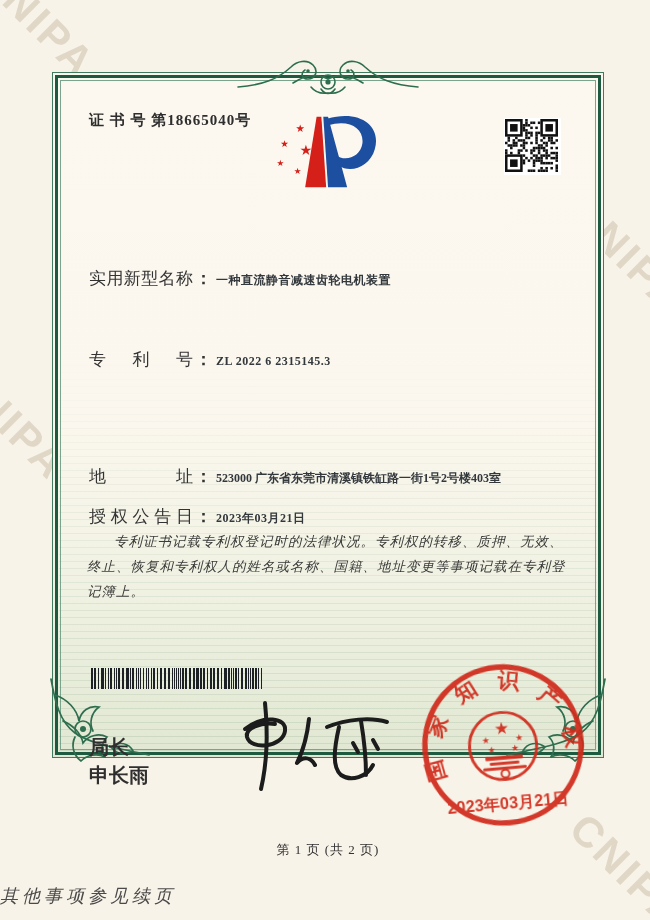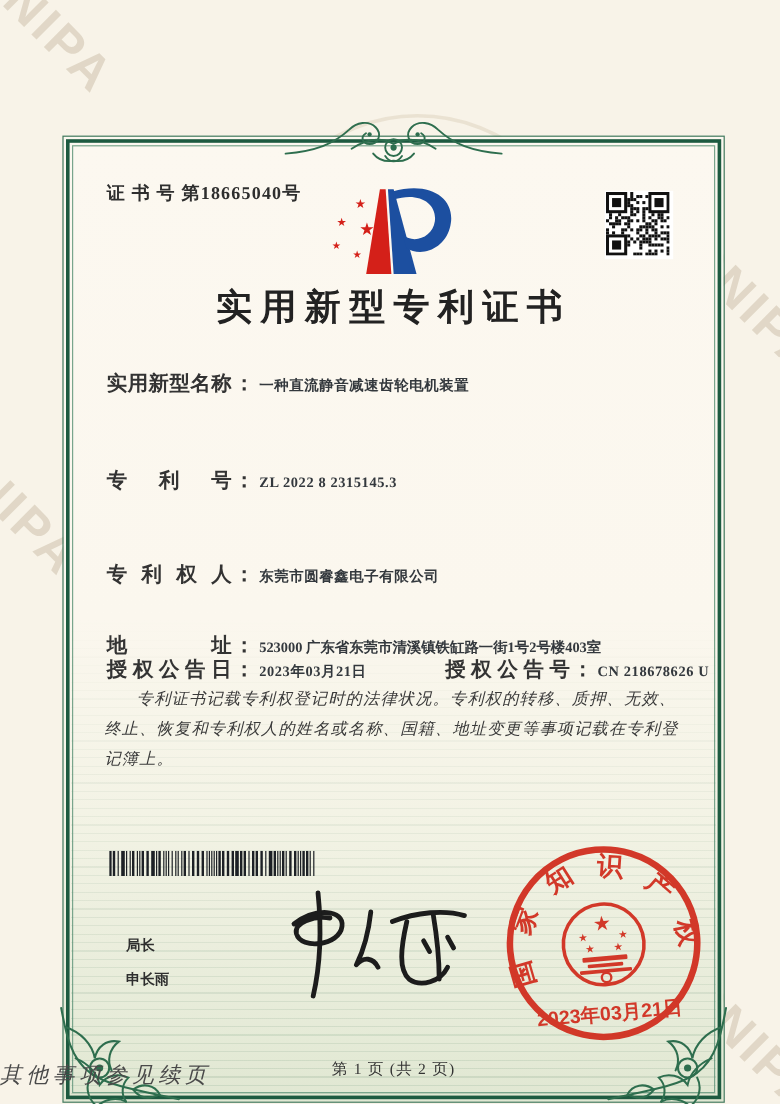--- a/index.html
+++ b/index.html
@@ -26,26 +26,25 @@
   .wm4{left:362px;top:668px;color:rgba(186,172,144,0.30);}
   .wm5{left:556px;top:848px;}
   .wm-circle{
     position:absolute;z-index:1;left:205px;top:95px;width:280px;height:280px;
     border:3px solid rgba(208,196,168,0.35);border-radius:50%;
     pointer-events:none;
   }
 
   
   .frame{
-    position:absolute;left:52px;top:72px;width:552px;height:806px;
+    position:absolute;left:52px;top:72px;width:552px;height:686px;
     z-index:2;
     border:1px solid #417a5e;
     background:linear-gradient(180deg,#fcf8f0 0%,#fbf7ee 50%,#f3f3e5 70%,#e6ebd8 92%,#e0e7d2 100%);
     box-sizing:border-box;
-    margin-top:41px;
   }
   .frame-mid{
     position:absolute;inset:2px;border:3px solid #1d5a40;box-sizing:border-box;
   }
   .frame-inner{
     position:absolute;inset:2px;border:1px solid #79a58c;box-sizing:border-box;
   }
   .guilloche{
     position:absolute;left:6px;right:6px;bottom:6px;height:400px;
     background:repeating-linear-gradient(0deg,rgba(96,140,110,0.16) 0 1px,rgba(0,0,0,0) 1px 7px);
@@ -67,41 +66,41 @@
   }
   .logo{position:absolute;left:214px;top:38px;width:124px;height:84px;}
   .qr{position:absolute;left:451px;top:45px;width:55px;height:55px;background:#fff;padding:1px;}
   .title{
     position:absolute;left:0;right:0;top:122px;text-align:center;
     font-size:30px;font-weight:bold;color:#222;letter-spacing:7px;
   }
 
   .field-row{position:absolute;left:36px;right:24px;height:24px;white-space:nowrap;}
   .f-label{
-    display:inline-block;width:104px;font-size:17px;font-weight:bold;color:#333;
+    display:inline-block;width:104px;font-size:17px;font-weight:normal;color:#333;
     text-align:justify;text-align-last:justify;text-justify:inter-character;
     vertical-align:baseline;
   }
   .f-colon{font-size:17px;font-weight:bold;color:#333;margin:0 4px 0 2px;}
   .f-value{font-size:12px;font-weight:bold;color:#33383d;letter-spacing:0.5px;}
   .pair2{position:absolute;left:282px;top:0;}
 
   .legal{
     position:absolute;left:34px;top:456px;width:482px;
     font-size:13.5px;line-height:25px;color:#3a3a3a;
     font-style:italic;letter-spacing:1px;
   }
   .legal p{margin:0 0 6px 0;text-indent:2em;}
 
   .barcode{position:absolute;left:38px;top:595px;width:176px;height:21px;}
 
   .signer{
-    position:absolute;left:52px;top:660px;
+    position:absolute;left:36px;top:660px;
     font-family:"Liberation Sans","DejaVu Sans",sans-serif;
-    font-weight:bold;color:#2f2f2f;font-size:12px;line-height:28px;
+    font-weight:bold;color:#2f2f2f;font-size:20px;line-height:28px;
   }
   .signature{position:absolute;left:170px;top:622px;width:180px;height:100px;}
 
   .seal{
     position:absolute;left:366px;top:588px;width:168px;height:168px;
     transform:rotate(-5deg);opacity:0.93;mix-blend-mode:multiply;
   }
 
   .page-num{
     position:absolute;left:0;right:0;top:768px;text-align:center;
@@ -329,39 +328,32 @@
             <rect x="22.5" y="50" width="2.5" height="2.5" fill="#111"></rect>
             <rect x="25" y="50" width="2.5" height="2.5" fill="#111"></rect>
             <rect x="27.5" y="50" width="2.5" height="2.5" fill="#111"></rect>
             <rect x="32.5" y="50" width="2.5" height="2.5" fill="#111"></rect>
             <rect x="35" y="50" width="2.5" height="2.5" fill="#111"></rect>
             <rect x="37.5" y="50" width="2.5" height="2.5" fill="#111"></rect>
             <rect x="40" y="50" width="2.5" height="2.5" fill="#111"></rect>
             <rect x="50" y="50" width="2.5" height="2.5" fill="#111"></rect>
           </svg></div>
 
-      <div class="title">实用新型专利证书</div>
 
       <div class="field-row" style="top:194px">
         <span class="f-label">实用新型名称</span><span class="f-colon">：</span><span class="f-value">一种直流静音减速齿轮电机装置</span>
       </div>
       <div class="field-row" style="top:275px">
-        <span class="f-label">专利号</span><span class="f-colon">：</span><span class="f-value">ZL 2022 8 2315145.3</span>
-      </div>
-      <div class="field-row" style="top:353px">
-        <span class="f-label">专利权人</span><span class="f-colon">：</span><span class="f-value">东莞市圆睿鑫电子有限公司</span>
-      </div>
-      <div class="field-row" style="top:412px">
+        <span class="f-label">专利号</span><span class="f-colon">：</span><span class="f-value">ZL 2022 6 2315145.3</span>
+      </div>
+      <div class="field-row" style="top:392px">
         <span class="f-label">地址</span><span class="f-colon">：</span><span class="f-value" style="letter-spacing:0">523000 广东省东莞市清溪镇铁缸路一街1号2号楼403室</span>
       </div>
       <div class="field-row" style="top:432px">
         <span class="f-label">授权公告日</span><span class="f-colon">：</span><span class="f-value">2023年03月21日</span>
-        <span class="pair2">
-          <span class="f-label">授权公告号</span><span class="f-colon">：</span><span class="f-value">CN 218678626 U</span>
-        </span>
       </div>
 
       <div class="legal">
         <p>专利证书记载专利权登记时的法律状况。专利权的转移、质押、无效、终止、恢复和专利权人的姓名或名称、国籍、地址变更等事项记载在专利登记簿上。</p>
       </div>
 
       <div class="barcode" id="barcode-box"><svg width="176" height="21" viewBox="0 0 176 21">
             <rect x="0" y="0" width="2" height="21" fill="#1d2126"></rect>
             <rect x="3" y="0" width="2" height="21" fill="#1d2126"></rect>
             <rect x="7" y="0" width="1" height="21" fill="#1d2126"></rect>

